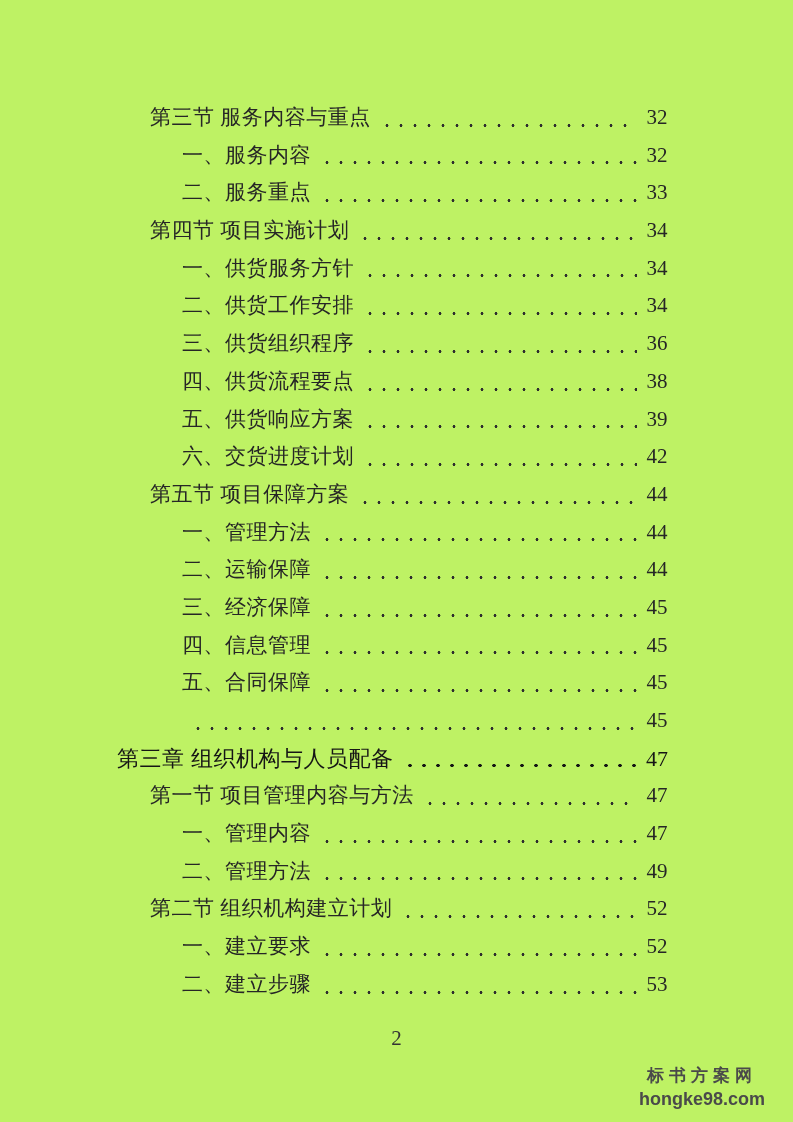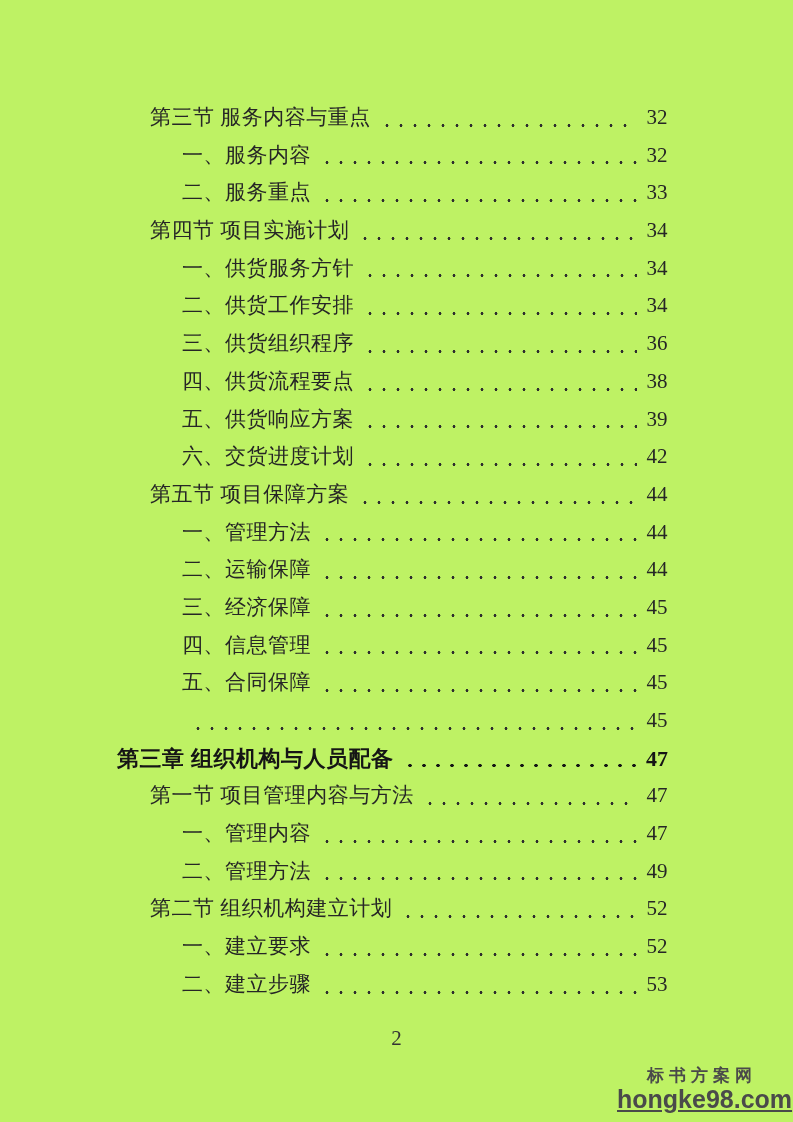--- a/index.html
+++ b/index.html
@@ -26,21 +26,21 @@
     align-items: baseline;
     height: 37.7px;
     font-size: 21px;
     line-height: 37.7px;
     white-space: nowrap;
   }
   .toc-row.section { padding-left: 33px; }
   .toc-row.item    { padding-left: 65px; }
   .toc-row.chapter {
     padding-left: 0;
-    font-weight: bold;
+    font-weight: normal;
     font-size: 22px;
     color: #151515;
     font-family: "Liberation Sans", "DejaVu Sans", sans-serif;
   }
   .toc-label { flex: 0 0 auto; letter-spacing: 0.5px; }
   .toc-leader {
     flex: 1 1 auto;
     align-self: flex-end;
     height: 5px;
     margin: 0 7px 9px 9px;
@@ -76,25 +76,24 @@
     color: #4a4a4a;
     font-family: "Liberation Sans", "DejaVu Sans", sans-serif;
   }
   .wm-line1 {
     font-size: 17px;
     font-weight: bold;
     letter-spacing: 5px;
     line-height: 20px;
   }
   .wm-line2 {
-    font-size: 25px;
+    font-size: 18px;
     font-weight: bold;
     line-height: 26px;
     letter-spacing: 0px;
-    text-decoration: underline;
   }
 </style>
 </head>
 <body>
 
 <div class="page">
 
   <div class="toc">
       <div class="toc-row section">
       <span class="toc-label">第三节 服务内容与重点</span>

